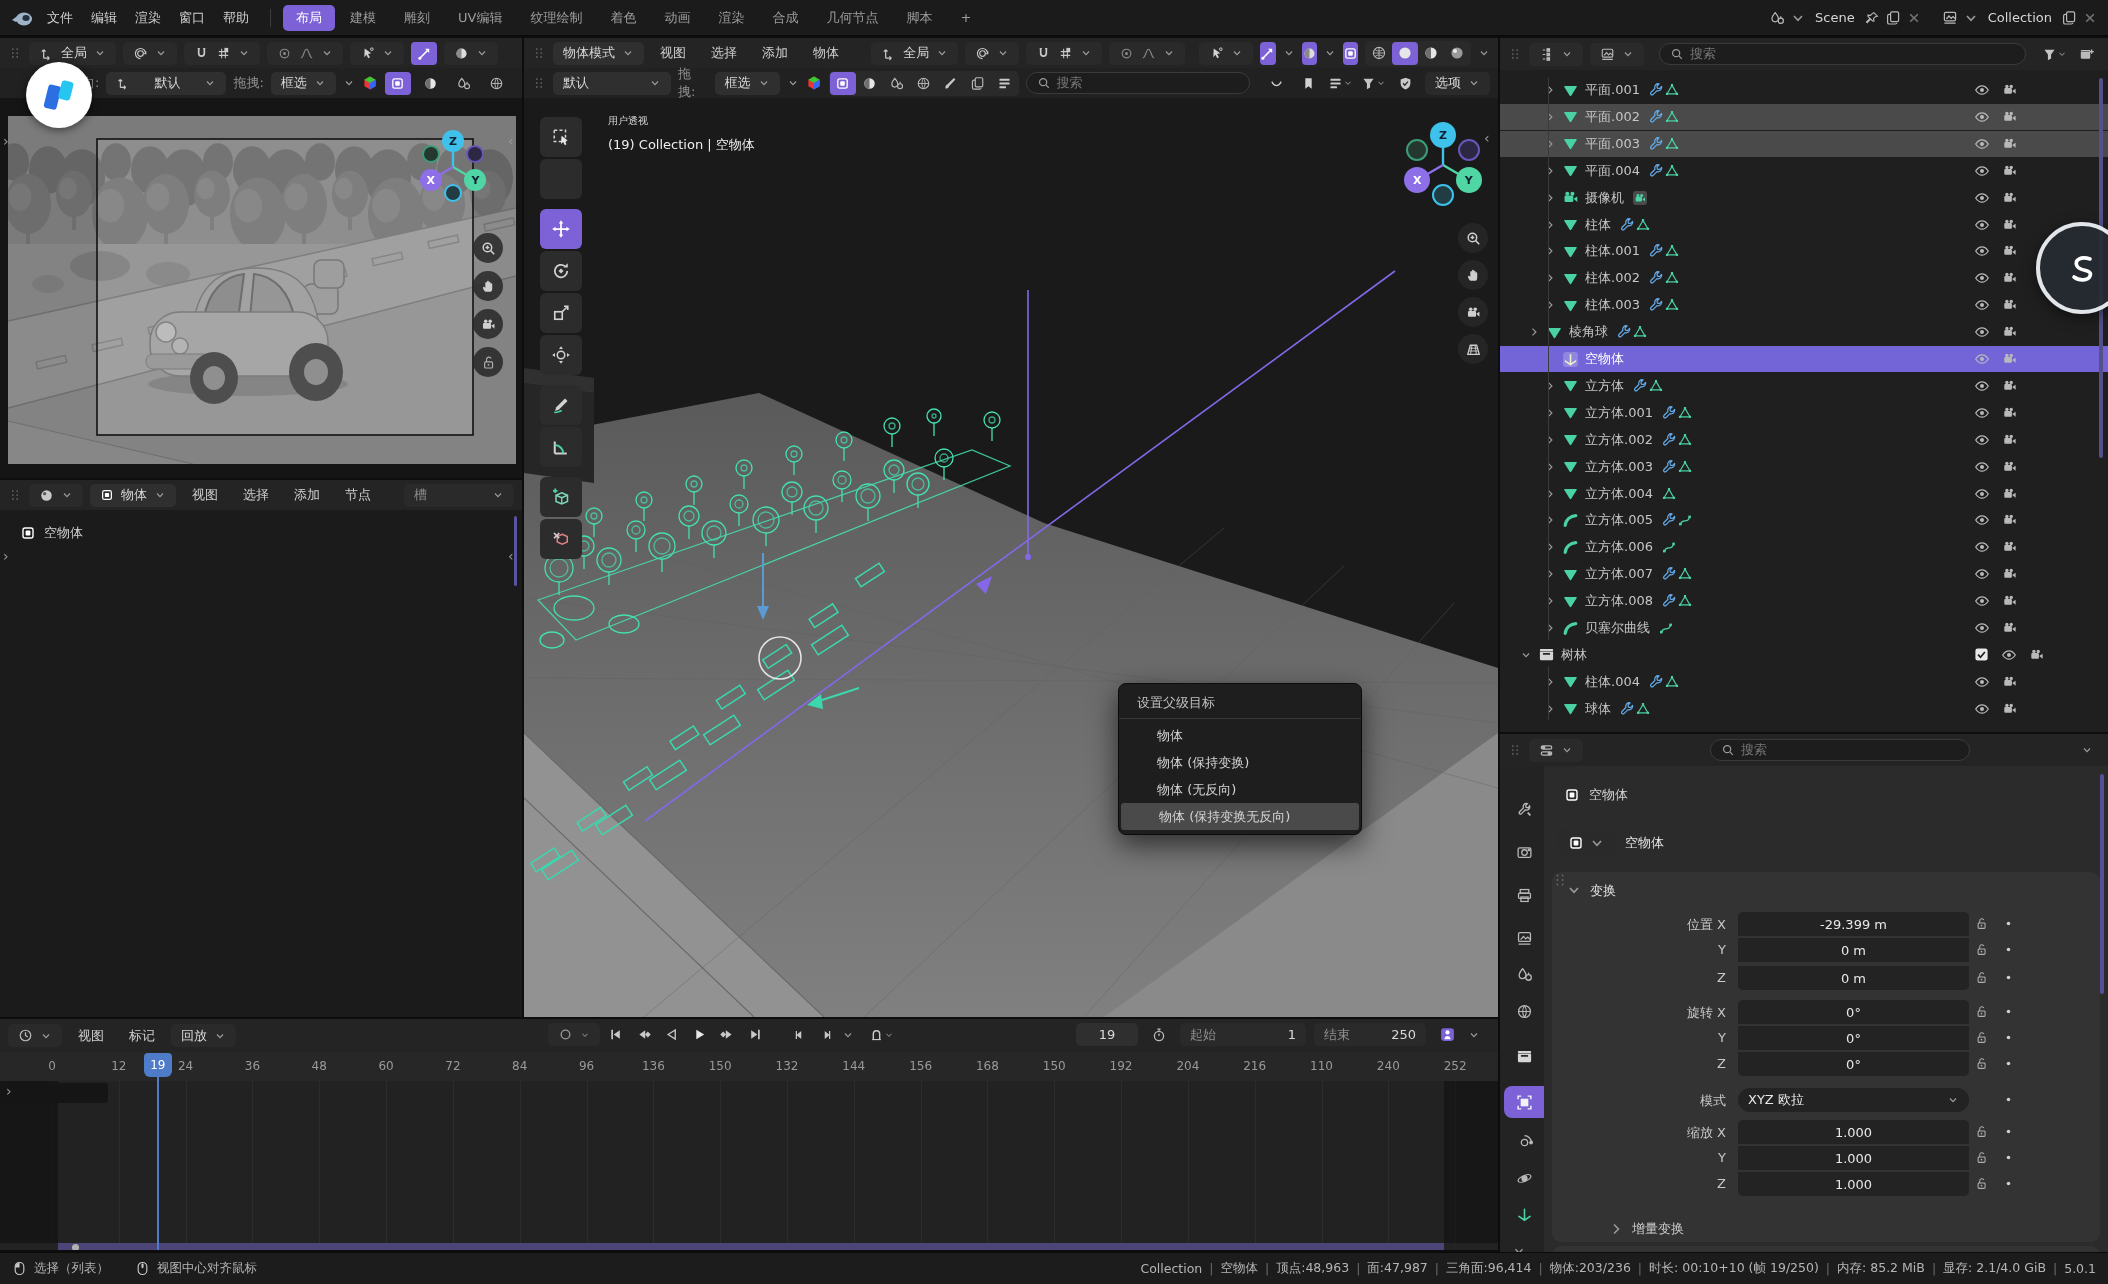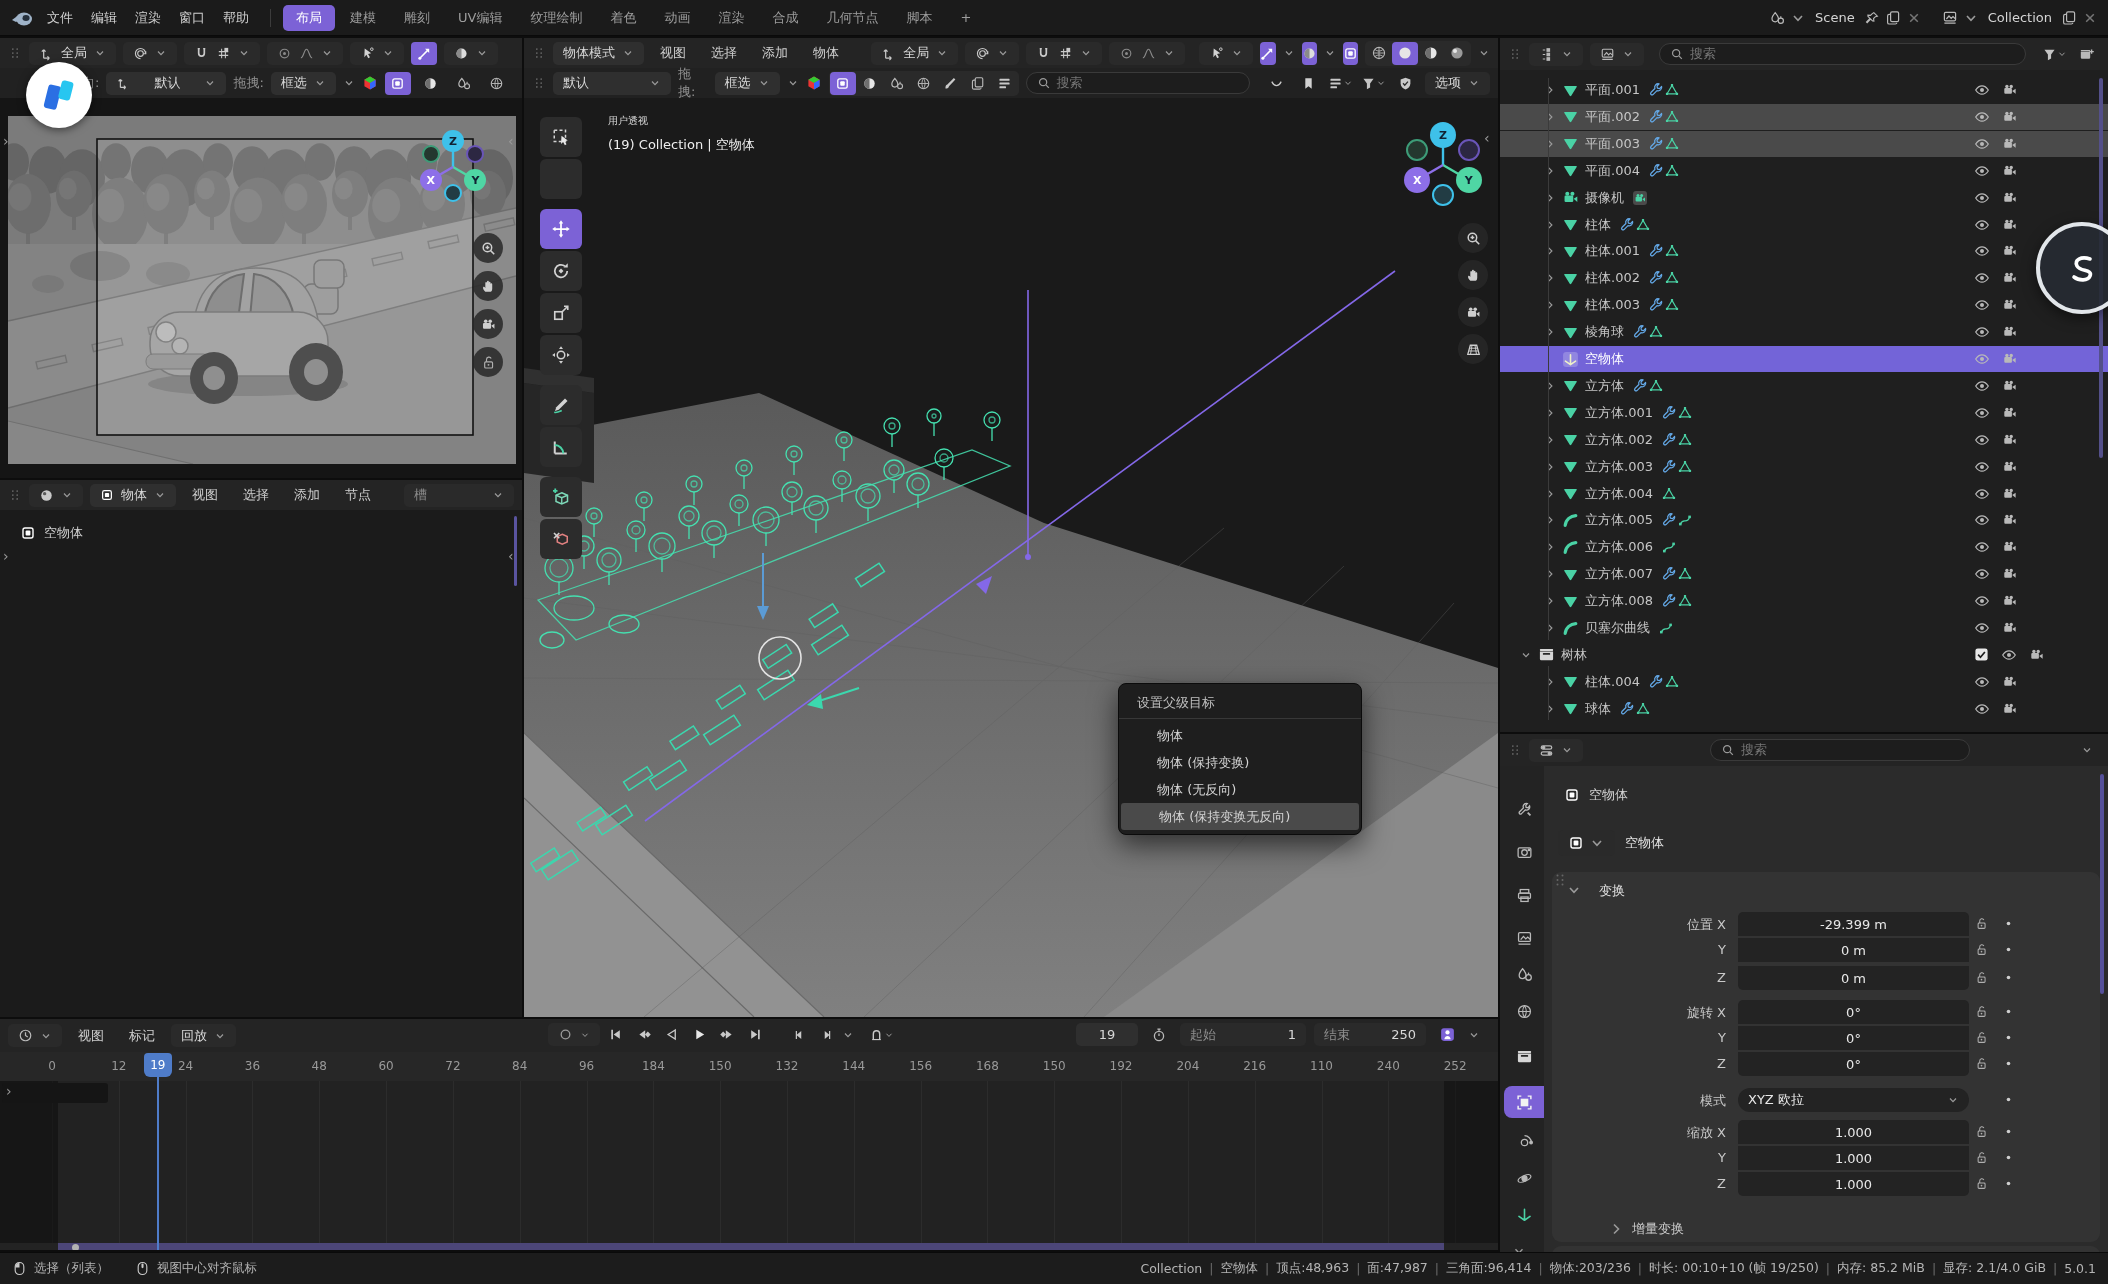--- a/index.html
+++ b/index.html
@@ -1733,21 +1733,21 @@
                 <g fill="#b9b9b9">
                   <circle cx="4.9" cy="4.5" r="1.7"></circle>
                   <circle cx="9.2" cy="4.5" r="1.7"></circle>
                   <rect x="2.3" y="6.1" width="7.6" height="5.7" rx="1"></rect>
                   <path d="M10.2 8.9l3.4-2.1v5z"></path>
                 </g>
               </svg>
             </span>
           </span>
         </div>
-        <div class="ol-row" style="top:281.1px;padding-left:44px">
+        <div class="ol-row" style="top:281.1px;padding-left:28px">
           <span class="ic " style="width:12px;height:12px">
             <svg viewBox="0 0 16 16" width="12" height="12">
               <path d="M6 3.5L10.5 8 6 12.5" fill="none" stroke="#9a9a9a" stroke-width="1.6"></path>
             </svg>
           </span>
           <span style="width:6px"></span>
           <span class="ic " style="width:17px;height:17px">
             <svg viewBox="0 0 16 16" width="17" height="17">
               <path d="M2.7 3.8h10.6c.5 0 .8.5.5 1L8.7 13a.8.8 0 0 1-1.4 0L2.2 4.8c-.3-.5 0-1 .5-1z" fill="#4ad2a5"></path>
             </svg>
@@ -2604,21 +2604,21 @@
         <span class="ic " id="i-chv3" style="width:16px;height:16px">
             <svg viewBox="0 0 16 16" width="16" height="16">
               <path d="M4 6l4 4.3L12 6" fill="none" stroke="#9a9a9a" stroke-width="1.6"></path>
             </svg>
           </span>
       </span>
       <span style="color:#e4e4e4">空物体</span>
     </div>
     
     <div style="position:absolute;left:52px;top:138px;width:548px;height:370px;background:#333;border-radius:9px">
-      <div style="position:absolute;left:14px;top:10px;display:flex;gap:17px">
+      <div style="position:absolute;left:14px;top:10px;display:flex;gap:8px">
         <span class="ic " id="i-chv4" style="width:16px;height:16px">
             <svg viewBox="0 0 16 16" width="16" height="16">
               <path d="M4 6l4 4.3L12 6" fill="none" stroke="#9a9a9a" stroke-width="1.6"></path>
             </svg>
           </span>
         <span style="color:#e2e2e2">变换</span>
       </div>
       <span class="ic " id="i-grip2" style="width:16px;height:16px">
           <svg viewBox="0 0 16 16" width="16" height="16">
             <g fill="#666">
@@ -2982,21 +2982,21 @@
     <div id="tl-ruler" style="position:absolute;left:0;top:33px;width:1498px;height:29px;background:#272727">
         <span class="tl-tick" style="left:52px;top:7px">0</span>
         <span class="tl-tick" style="left:118.816px;top:7px">12</span>
         <span class="tl-tick" style="left:185.632px;top:7px">24</span>
         <span class="tl-tick" style="left:252.44799999999998px;top:7px">36</span>
         <span class="tl-tick" style="left:319.264px;top:7px">48</span>
         <span class="tl-tick" style="left:386.08px;top:7px">60</span>
         <span class="tl-tick" style="left:452.89599999999996px;top:7px">72</span>
         <span class="tl-tick" style="left:519.712px;top:7px">84</span>
         <span class="tl-tick" style="left:586.528px;top:7px">96</span>
-        <span class="tl-tick" style="left:653.3439999999999px;top:7px">184</span>
+        <span class="tl-tick" style="left:653.3439999999999px;top:7px">136</span>
         <span class="tl-tick" style="left:720.16px;top:7px">150</span>
         <span class="tl-tick" style="left:786.976px;top:7px">132</span>
         <span class="tl-tick" style="left:853.7919999999999px;top:7px">144</span>
         <span class="tl-tick" style="left:920.608px;top:7px">156</span>
         <span class="tl-tick" style="left:987.424px;top:7px">168</span>
         <span class="tl-tick" style="left:1054.2399999999998px;top:7px">150</span>
         <span class="tl-tick" style="left:1121.056px;top:7px">192</span>
         <span class="tl-tick" style="left:1187.8719999999998px;top:7px">204</span>
         <span class="tl-tick" style="left:1254.6879999999999px;top:7px">216</span>
         <span class="tl-tick" style="left:1321.504px;top:7px">110</span>

